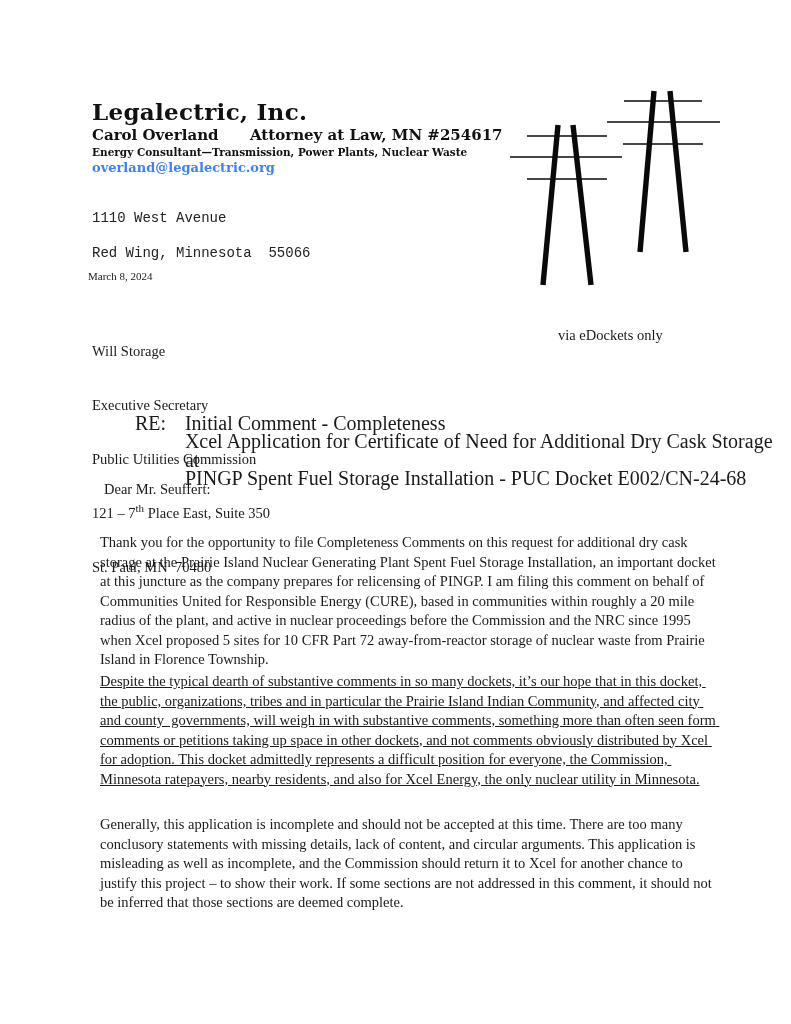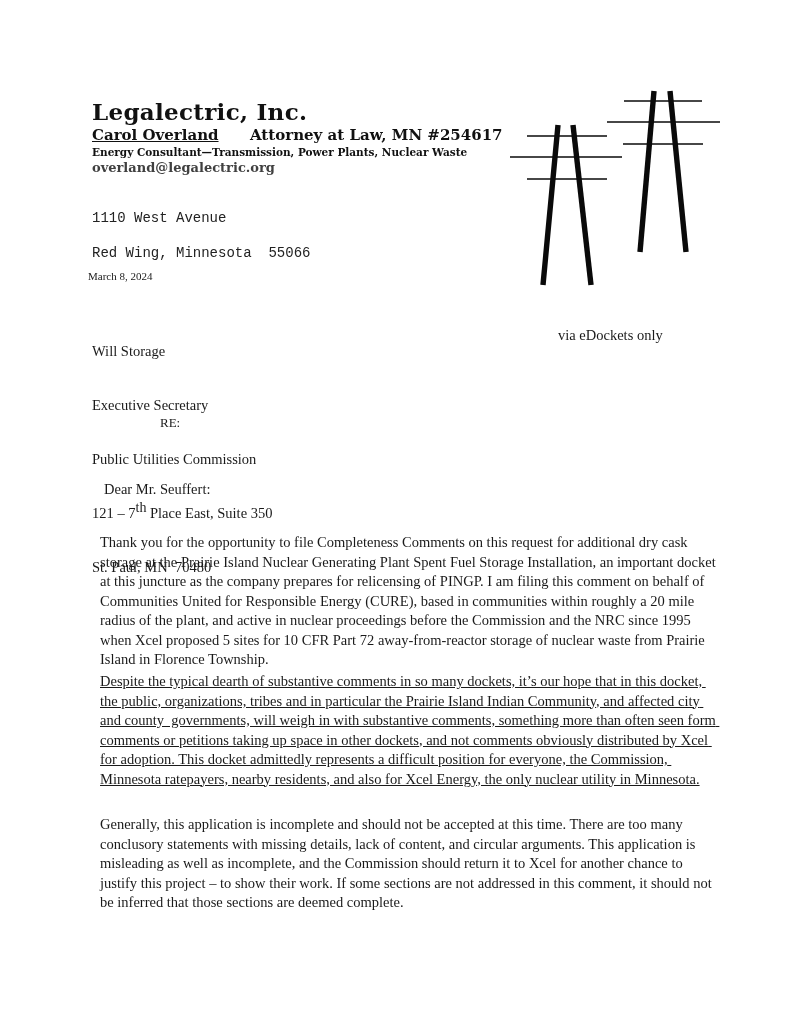--- a/index.html
+++ b/index.html
@@ -26,36 +26,36 @@
   }
   .name-row {
     display: flex;
     font-family: "DejaVu Serif", serif;
     font-weight: bold;
     font-size: 15px;
     line-height: 19px;
     margin-top: 1px;
     color: #111;
   }
-  .lh-name { width: 158px; text-decoration: underline; }
+  .lh-name { width: 158px; }
   .tagline {
     font-family: "DejaVu Serif", serif;
     font-weight: bold;
     font-size: 10.5px;
     line-height: 13px;
     margin-top: 1px;
     color: #111;
   }
   .email {
     font-family: "DejaVu Serif", serif;
     font-weight: bold;
     font-size: 13px;
     line-height: 15px;
     margin-top: 1px;
-    color: #404040;
+    color: #3b82f6;
   }
   .addr {
     margin-top: 14px;
     font-family: Liberation Mono, monospace;
     font-size: 14px;
     line-height: 11.8px;
     color: #222;
     white-space: pre-wrap;
   }
 
@@ -63,28 +63,28 @@
   .towers { left: 500px; top: 80px; }
   .towers line { stroke: #0a0a0a; }
   .leg { stroke-width: 5.4; stroke-linecap: butt; }
   .wire { stroke-width: 1.4; }
 
   
   .body-text { font-size: 14.5px; line-height: 19.5px; }
   .date { left: 88px; top: 270px; font-size: 11px; }
   .recipient { left: 92px; top: 306px; font-size: 14.5px; line-height: 18px; white-space: pre-wrap; }
   .via { left: 558px; top: 327px; font-size: 14.5px; text-align: center; }
-  .re-block { left: 135px; top: 414px; display: flex; font-size: 13px; line-height: 18.3px; margin-left: 25px; }
+  .re-block { left: 135px; top: 414px; display: flex; font-size: 20px; line-height: 18.3px; }
   .re-label { width: 50px; }
   .salutation { left: 84px; top: 481px; font-size: 14.5px; margin-left: 20px; }
   .para { left: 92px; width: 617px; margin: 8px; white-space: pre-wrap; }
   .p1 { top: 525px; }
   .p2 { top: 664px; text-decoration: underline; }
   .p3 { top: 807px; }
-  sup { font-size: 14px; vertical-align: super; line-height: 0; }
+  sup { font-size: 11px; vertical-align: super; line-height: 0; }
 </style>
 </head>
 <body>
 
 <div class="page">
 
   <header class="abs letterhead">
     <div class="company">Legalectric, Inc.</div>
     <div class="name-row">
       <span class="lh-name">Carol Overland</span>
@@ -120,20 +120,25 @@
     <div>Executive Secretary</div>
     <div>Public Utilities Commission</div>
     <div><span>121 – 7</span><sup>th</sup><span> Place East, Suite 350</span></div>
     <div>St. Paul, MN  70480</div>
   </div>
 
   <div class="abs via">via eDockets only</div>
 
   <div class="abs re-block">
     <span class="re-label">RE:</span>
+    <div class="re-lines">
+      <div>Initial Comment - Completeness</div>
+      <div>Xcel Application for Certificate of Need for Additional Dry Cask Storage at</div>
+      <div>PINGP Spent Fuel Storage Installation - PUC Docket E002/CN-24-68</div>
+    </div>
   </div>
 
   <div class="abs salutation">Dear Mr. Seuffert:</div>
 
   <p class="abs para body-text p1">Thank you for the opportunity to file Completeness Comments on this request for additional dry cask storage at the Prairie Island Nuclear Generating Plant Spent Fuel Storage Installation, an important docket at this juncture as the company prepares for relicensing of PINGP. I am filing this comment on behalf of Communities United for Responsible Energy (CURE), based in communities within roughly a 20 mile radius of the plant, and active in nuclear proceedings before the Commission and the NRC since 1995 when Xcel proposed 5 sites for 10 CFR Part 72 away-from-reactor storage of nuclear waste from Prairie Island in Florence Township.</p>
   <p class="abs para body-text p2">Despite the typical dearth of substantive comments in so many dockets, it’s our hope that in this docket, the public, organizations, tribes and in particular the Prairie Island Indian Community, and affected city and county  governments, will weigh in with substantive comments, something more than often seen form comments or petitions taking up space in other dockets, and not comments obviously distributed by Xcel for adoption. This docket admittedly represents a difficult position for everyone, the Commission, Minnesota ratepayers, nearby residents, and also for Xcel Energy, the only nuclear utility in Minnesota.</p>
   <p class="abs para body-text p3">Generally, this application is incomplete and should not be accepted at this time. There are too many conclusory statements with missing details, lack of content, and circular arguments. This application is misleading as well as incomplete, and the Commission should return it to Xcel for another chance to justify this project – to show their work. If some sections are not addressed in this comment, it should not be inferred that those sections are deemed complete.</p>
 
 </div>
 

